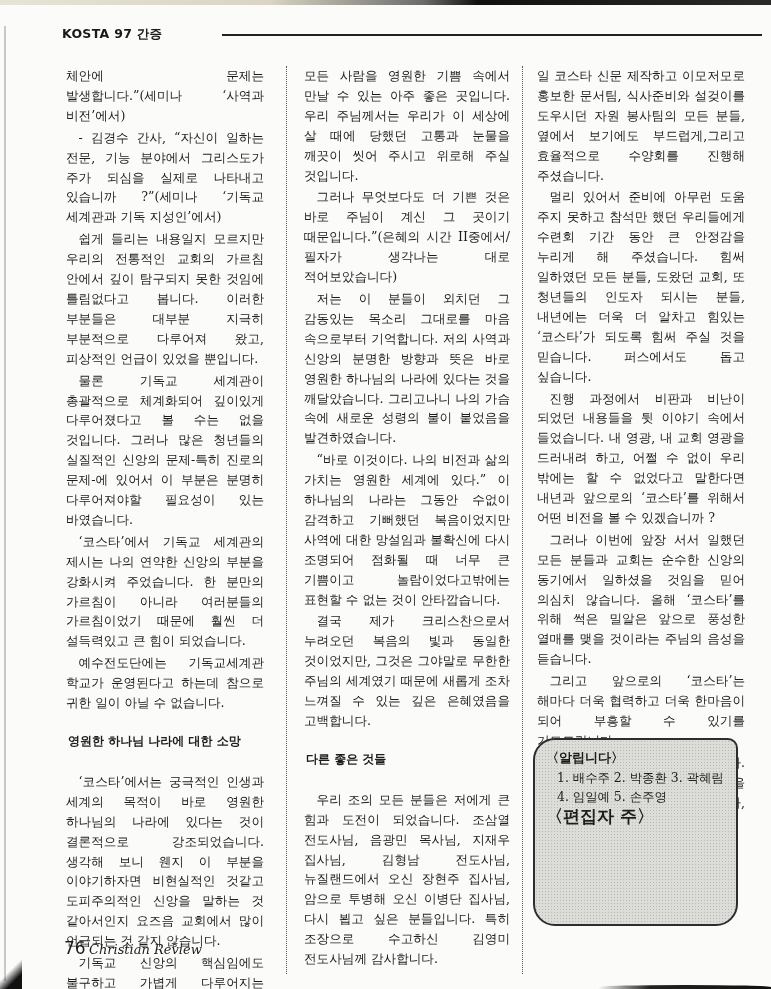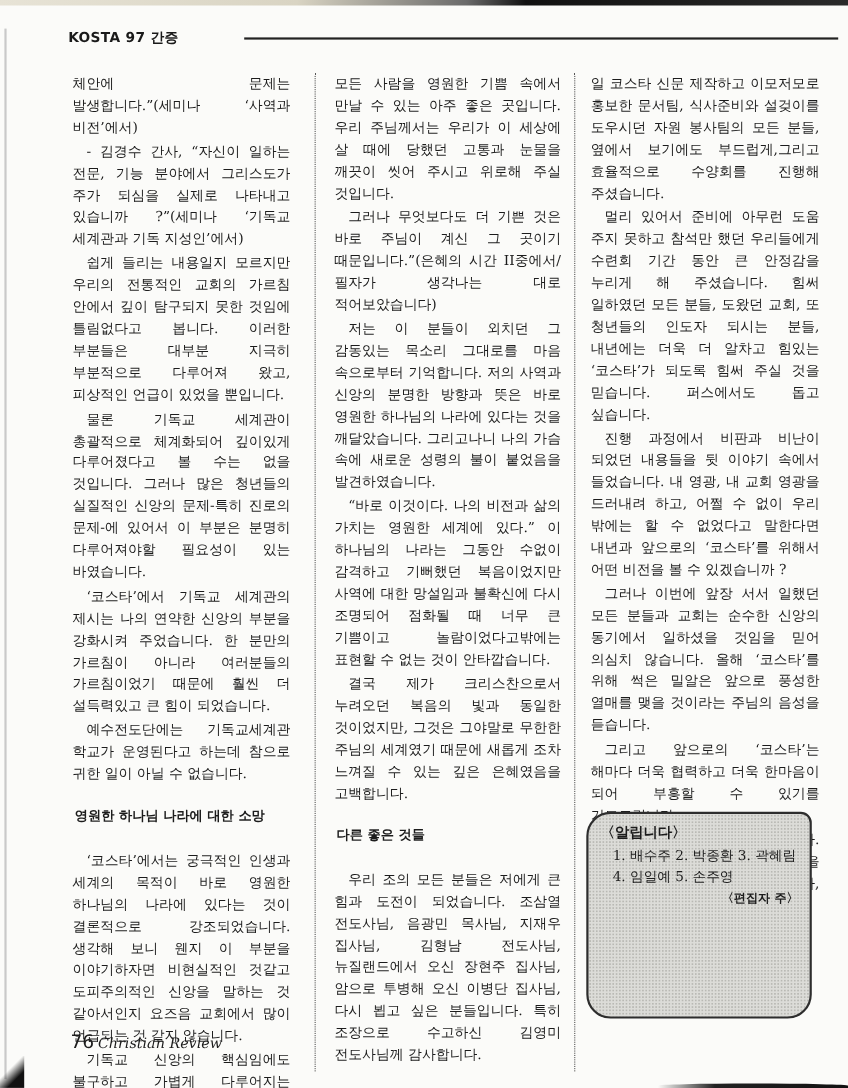--- a/index.html
+++ b/index.html
@@ -59,21 +59,21 @@
     border:2px solid #2d2d2d; border-radius:22px 10px 22px 22px;
     background:#dcdcd8;
     background-image:radial-gradient(#b9b9b4 0.6px, transparent 0.8px);
     background-size:3px 3px;
     box-sizing:border-box; padding:8px 10px 8px 11px;
     font-size:12.4px; line-height:19.5px;
   }
   .notice-title { font-family:"DejaVu Sans","Liberation Sans",sans-serif; font-weight:bold; font-size:13px; }
   .notice-body { text-indent:1em; text-align:justify; word-break:keep-all; }
   .notice-list { padding-left:11px; }
-  .notice-sign { text-align:right; font-weight:bold; font-size:11px; }
+  .notice-sign { text-align:left; font-weight:bold; font-size:17px; }
   .folio {
     position:absolute; left:64px; top:938px;
     font-family:"DejaVu Sans","Liberation Sans",sans-serif; font-size:10.5px;
   }
   .folio .pg { font-size:17px; }
   .folio .mag { font-size:13px; font-family:"DejaVu Serif",serif; font-style:italic; }
   .corner-shadow {
     position:absolute; left:0; top:960px; width:22px; height:29px;
     background:linear-gradient(135deg, transparent 40%, #111 70%);
   }

